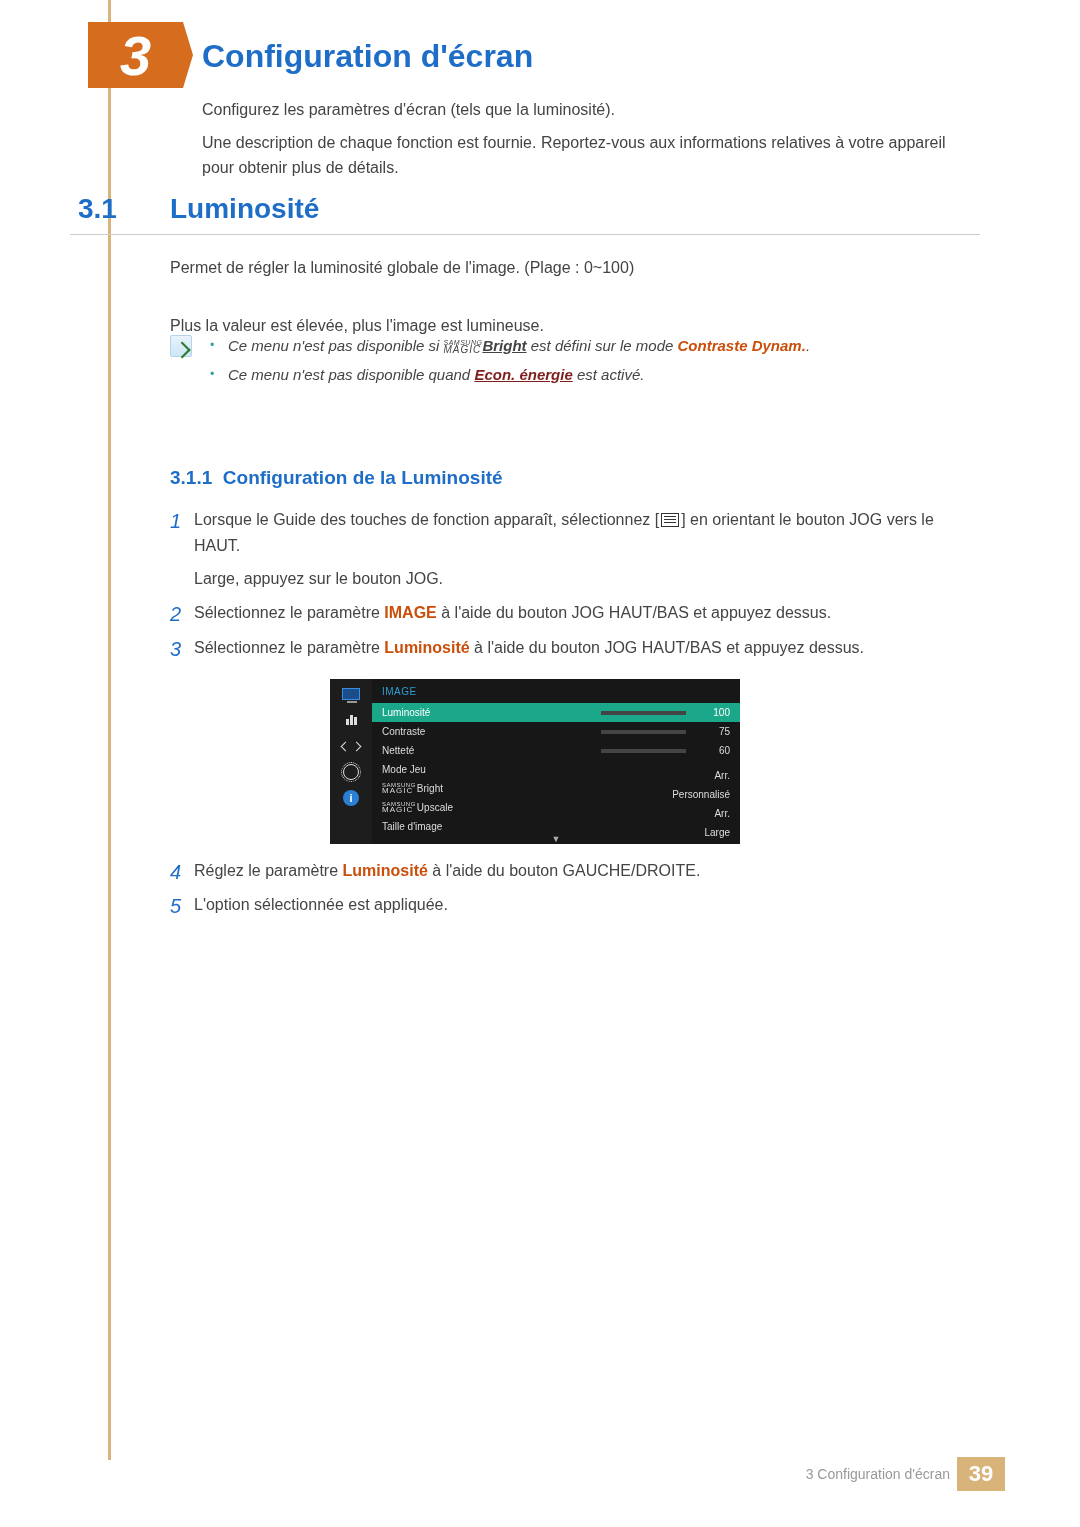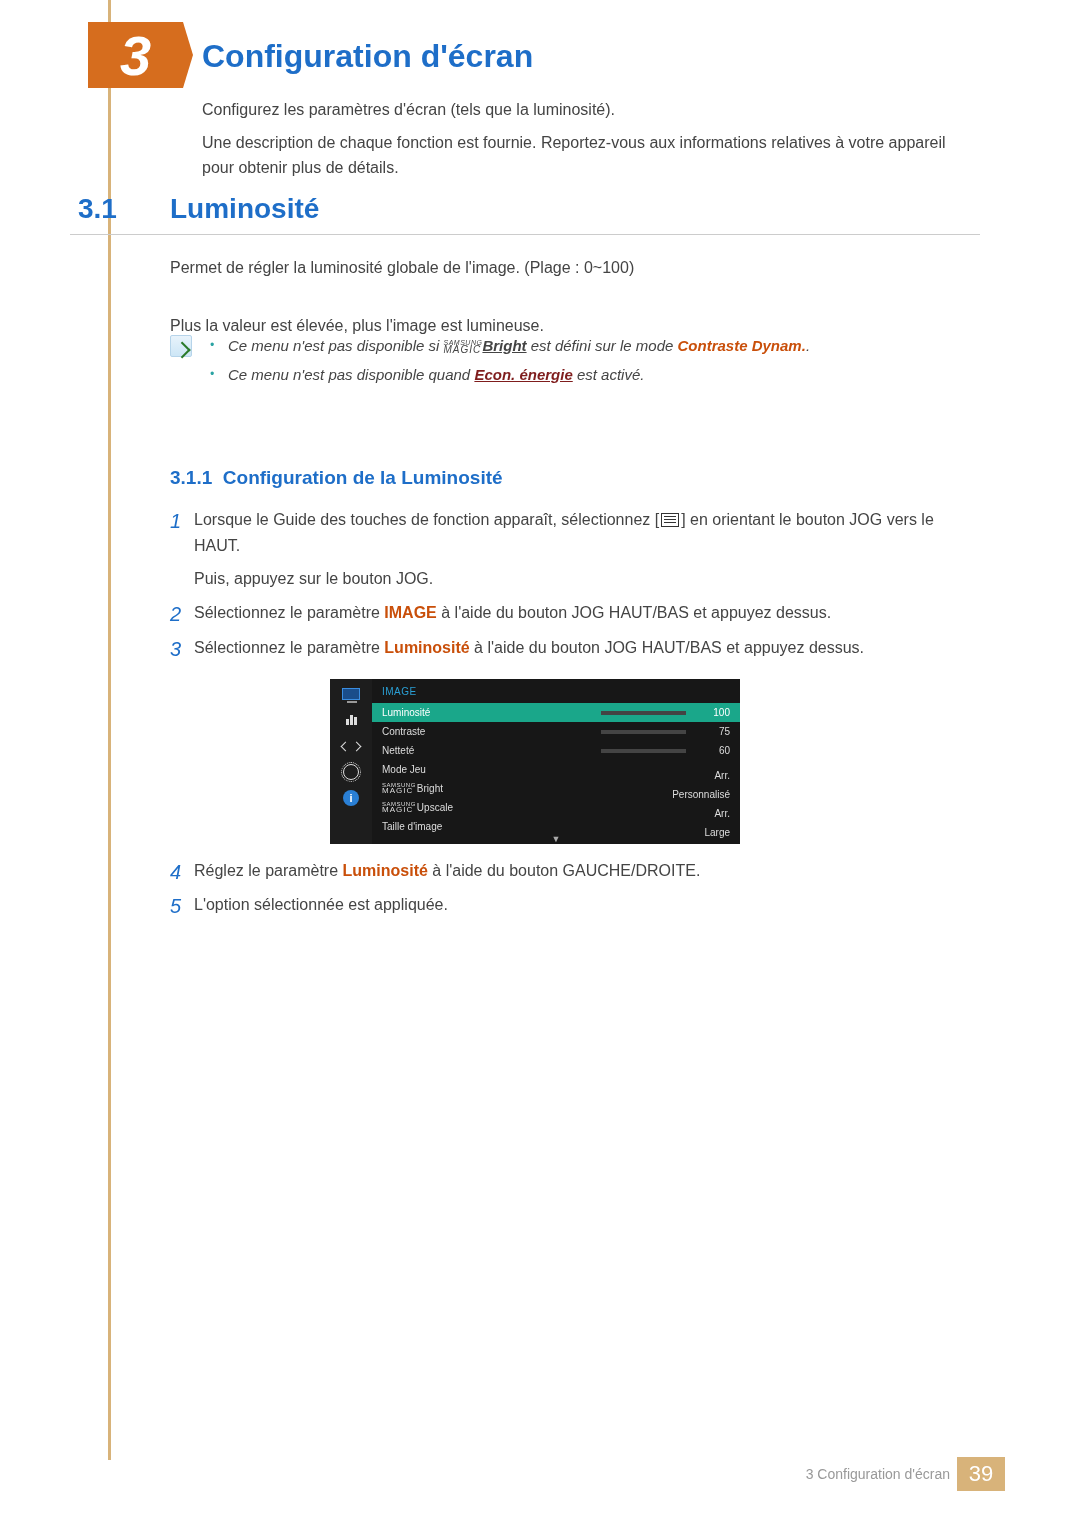--- a/index.html
+++ b/index.html
@@ -220,21 +220,21 @@
     padding:6px 7px; line-height:1.35;
   }
   .osd-samsung-magic{ display:inline-block; line-height:0.85; vertical-align:middle; margin-right:1px;}
   .osd-samsung-magic .t{display:block;font-size:6px;letter-spacing:0.5px;}
   .osd-samsung-magic .b{display:block;font-size:8px;letter-spacing:1px;}
   .footer-text{
     position:absolute; right:130px; bottom:45px; font-size:14px; color:#999;
   }
   .page-badge{
     position:absolute; right:75px; bottom:36px; width:48px; height:34px;
-    background:#d8b37a; color:#fff; font-size:22px; font-weight:normal;
+    background:#d8b37a; color:#fff; font-size:22px; font-weight:bold;
     display:flex; align-items:center; justify-content:center;
   }
 </style>
 </head>
 <body>
 
 <div class="side-stripe"></div>
 
 <div class="chapter-badge">3</div>
 <div class="chapter-title">Configuration d'écran</div>
@@ -264,21 +264,21 @@
 </ul>
 
 <div class="subsec">
   <span>3.1.1</span>&nbsp;&nbsp;<span>Configuration de la Luminosité</span>
 </div>
 
 <div class="steps">
   <div class="step">
     <span class="step-num">1</span>
     <span>Lorsque le Guide des touches de fonction apparaît, sélectionnez [</span><span class="menu-icon-inline"></span><span>] en orientant le bouton JOG vers le HAUT.</span>
-    <div style="margin-top:6px">Puis, appuyez sur le bouton JOG.</div>
+    <div style="margin-top:6px">Large, appuyez sur le bouton JOG.</div>
   </div>
   <div class="step">
     <span class="step-num">2</span>
     <span>Sélectionnez le paramètre </span><span class="orange">IMAGE</span><span> à l'aide du bouton JOG HAUT/BAS et appuyez dessus.</span>
   </div>
   <div class="step">
     <span class="step-num">3</span>
     <span>Sélectionnez le paramètre </span><span class="orange">Luminosité</span><span> à l'aide du bouton JOG HAUT/BAS et appuyez dessus.</span>
   </div>
 

